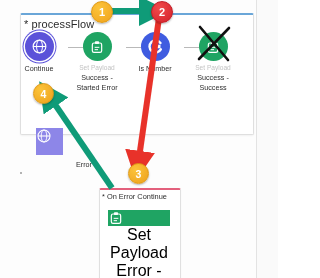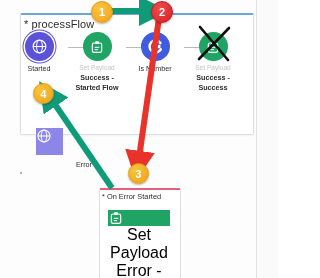--- a/index.html
+++ b/index.html
@@ -51,21 +51,21 @@
   .c-green{background:#1fa463;}
   .c-blue{background:#3f5ce0;}
 
   .glyph{position:relative;display:block;}
 
   .node .label-gray{
     font-size:6.6px;color:#c3c3c3;margin-top:3px;line-height:8px;
     white-space:nowrap;
   }
   .node .label-dark{
-    font-size:7.2px;color:#2d2d2d;line-height:9px;margin-top:1px;font-weight:bold;
+    font-size:7.2px;color:#2d2d2d;line-height:9px;margin-top:1px;
   }
   .node .label-solo{
     font-size:7.2px;color:#2d2d2d;line-height:9px;margin-top:3px;
   }
 
   
   .conn{
     position:absolute;height:1px;background:#b9b9b9;
   }
   .conn::after{
@@ -139,35 +139,35 @@
   <div class="conn" style="left:184px;top:47px;width:26px;"></div>
 
   <div class="node" style="left:8px;top:32px;">
     <div class="circle c-listener">
       <svg class="glyph" width="17" height="17" viewBox="0 0 24 24" aria-hidden="true">
         <circle cx="12" cy="12" r="9" fill="none" stroke="#ffffff" stroke-width="1.6"></circle>
         <line x1="3" y1="12" x2="21" y2="12" stroke="#ffffff" stroke-width="1.6"></line>
         <ellipse cx="12" cy="12" rx="4.2" ry="9" fill="none" stroke="#ffffff" stroke-width="1.4"></ellipse>
       </svg>
     </div>
-    <div class="label-solo">Started</div>
+    <div class="label-solo">Continue</div>
   </div>
 
   <div class="node" style="left:66px;top:32px;">
     <div class="circle c-green">
       <svg class="glyph" width="16" height="16" viewBox="0 0 24 24" aria-hidden="true">
         <rect x="5" y="6" width="14" height="14" rx="2.5" fill="none" stroke="#ffffff" stroke-width="1.8"></rect>
         <rect x="9" y="3.5" width="6" height="4" rx="1" fill="#ffffff"></rect>
         <line x1="8.5" y1="12.5" x2="15.5" y2="12.5" stroke="#ffffff" stroke-width="1.5"></line>
         <line x1="8.5" y1="16" x2="13.5" y2="16" stroke="#ffffff" stroke-width="1.5"></line>
       </svg>
     </div>
     <div class="label-gray">Set Payload</div>
     <div class="label-dark">Success -</div>
-    <div class="label-dark">Started Flow</div>
+    <div class="label-dark">Started Error</div>
   </div>
 
   <div class="node" style="left:124px;top:32px;">
     <div class="circle c-blue">
       <svg class="glyph" width="17" height="17" viewBox="0 0 24 24" aria-hidden="true">
         <path d="M19 7 A8.5 8.5 0 1 0 19.5 16" fill="none" stroke="#ffffff" stroke-width="3.4" stroke-linecap="round"></path>
         <rect x="10.5" y="9.5" width="8.5" height="5" fill="#ffffff"></rect>
       </svg>
     </div>
     <div class="label-solo">Is Number</div>
@@ -195,21 +195,21 @@
         <line x1="3" y1="12" x2="21" y2="12" stroke="#ffffff" stroke-width="1.6"></line>
         <ellipse cx="12" cy="12" rx="4.2" ry="9" fill="none" stroke="#ffffff" stroke-width="1.4"></ellipse>
       </svg>
     </div>
   </div>
   <div class="eh-label">
     <div>Error</div>
   </div>
 
   <div class="oec-box"></div>
-  <div class="oec-title">* On Error Started</div>
+  <div class="oec-title">* On Error Continue</div>
   <div class="oec-node">
     <div class="circle c-green">
       <svg class="glyph" width="16" height="16" viewBox="0 0 24 24" aria-hidden="true">
         <rect x="5" y="6" width="14" height="14" rx="2.5" fill="none" stroke="#ffffff" stroke-width="1.8"></rect>
         <rect x="9" y="3.5" width="6" height="4" rx="1" fill="#ffffff"></rect>
         <line x1="8.5" y1="12.5" x2="15.5" y2="12.5" stroke="#ffffff" stroke-width="1.5"></line>
         <line x1="8.5" y1="16" x2="13.5" y2="16" stroke="#ffffff" stroke-width="1.5"></line>
       </svg>
     </div>
     <div class="label-gray">Set Payload</div>

